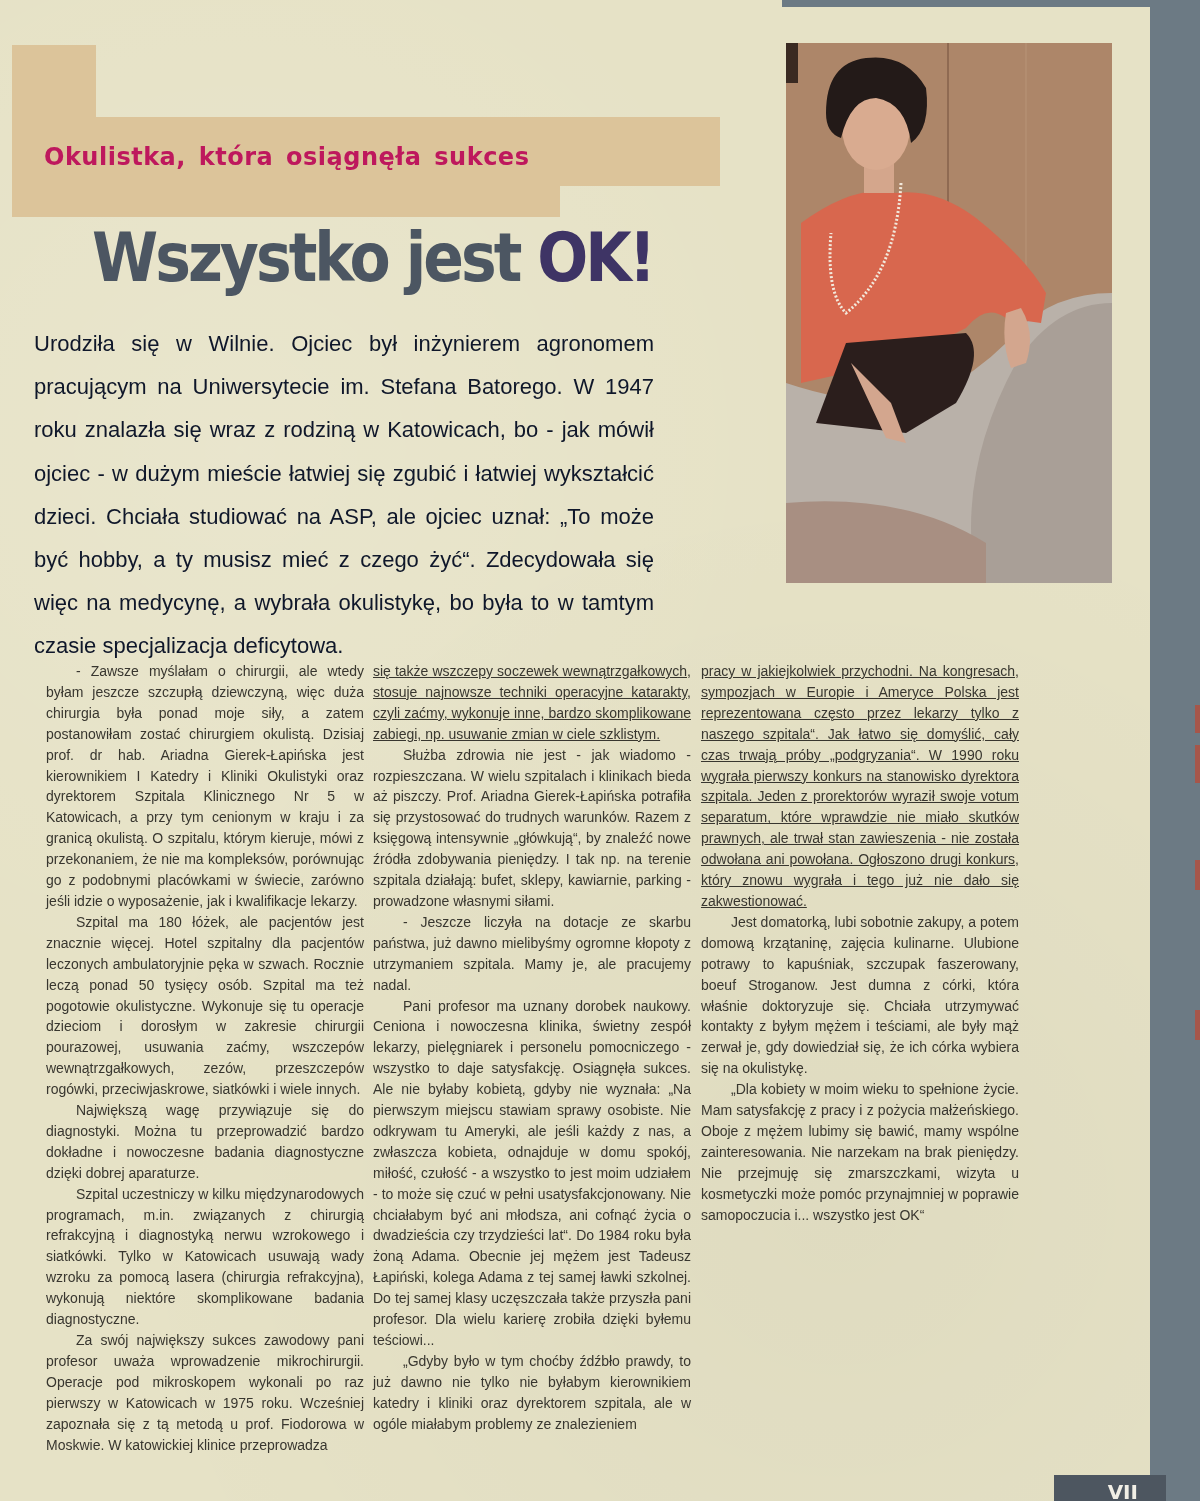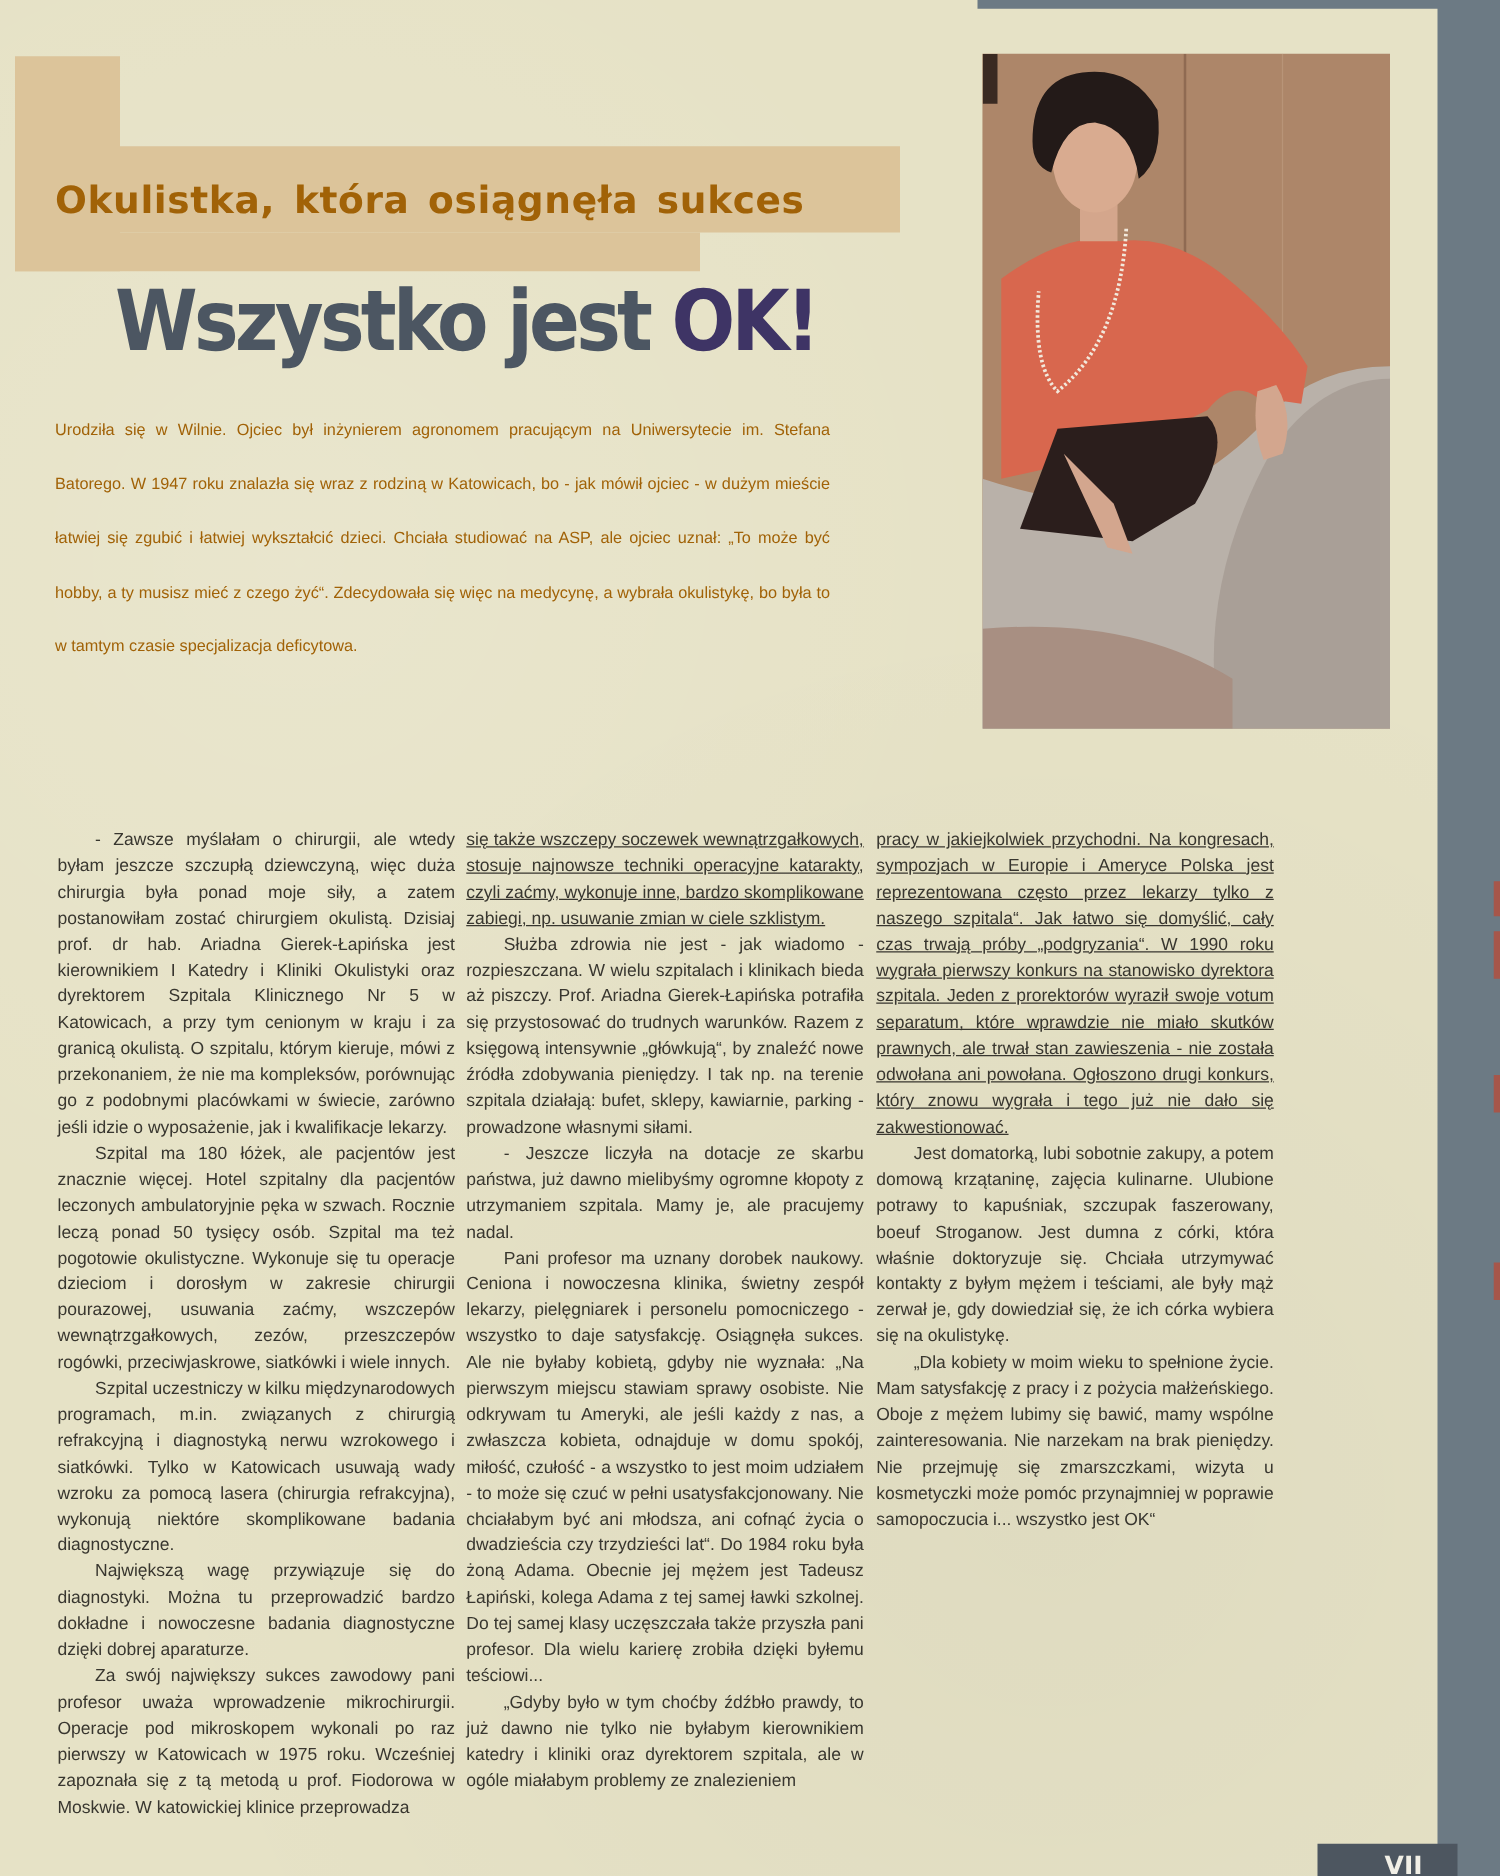--- a/index.html
+++ b/index.html
@@ -21,34 +21,34 @@
   .edge-top { position: absolute; left: 782px; top: 0; width: 418px; height: 7px; background: #6c7a84; }
   .edge-marks { position: absolute; left: 1195px; width: 5px; background: #a6564a; }
 
   
   .banner-a { position: absolute; left: 12px; top: 45px; width: 84px; height: 172px; background: #dcc49a; }
   .banner-b { position: absolute; left: 12px; top: 117px; width: 708px; height: 69px; background: #dcc49a; }
   .banner-c { position: absolute; left: 12px; top: 186px; width: 548px; height: 31px; background: #dcc49a; }
   .kicker {
     position: absolute; left: 44px; top: 143px;
     font-family: "DejaVu Sans", sans-serif; font-weight: bold;
-    font-size: 30px; letter-spacing: 0.5px; color: #a16207;
+    font-size: 24px; letter-spacing: 0.5px; color: #be185d;
     word-spacing: 4px;
   }
   .headline {
     position: absolute; left: 92px; top: 218px;
     font-family: "DejaVu Sans", sans-serif; font-weight: bold;
     font-size: 60px; letter-spacing: -3px; color: #4c5662;
     transform: scaleY(1.12); transform-origin: left top; white-space: nowrap;
   }
   .headline .ok { color: #3e3465; }
 
   .lead {
-    position: absolute; left: 44px; top: 322px; width: 620px;
-    font-size: 13px; line-height: 43.2px; color: #a16207;
+    position: absolute; left: 34px; top: 322px; width: 620px;
+    font-size: 22px; line-height: 43.2px; color: #0f172a;
   }
   .lead p { margin: 0; text-align: justify; text-align-last: left; }
 
   
   .photo {
     position: absolute; left: 786px; top: 43px; width: 326px; height: 540px; overflow: hidden;
     background: linear-gradient(180deg, #b08a6e 0%, #a57f64 55%, #9e8b80 65%, #b3aca6 100%);
   }
   .photo svg { display: block; }
 
@@ -116,22 +116,22 @@
 
     <path d="M40 70 Q40 20 80 15 Q120 10 140 45 Q145 85 125 100 Q120 60 90 55 Q65 55 55 95 Q40 90 40 70 Z" fill="#231a18"></path>
 
     <path d="M115 140 Q110 230 60 270 Q40 250 45 190" fill="none" stroke="#f2e9dc" stroke-width="3" stroke-dasharray="2 2"></path>
   </svg>
 </div>
 
 <div class="col col-1">
   <p>- Zawsze myślałam o chirurgii, ale wtedy byłam jeszcze szczupłą dziewczyną, więc duża chirurgia była ponad moje siły, a zatem postanowiłam zostać chirurgiem okulistą. Dzisiaj prof. dr hab. Ariadna Gierek-Łapińska jest kierownikiem I Katedry i Kliniki Okulistyki oraz dyrektorem Szpitala Klinicznego Nr 5 w Katowicach, a przy tym cenionym w kraju i za granicą okulistą. O szpitalu, którym kieruje, mówi z przekonaniem, że nie ma kompleksów, porównując go z podobnymi placówkami w świecie, zarówno jeśli idzie o wyposażenie, jak i kwalifikacje lekarzy.</p>
   <p>Szpital ma 180 łóżek, ale pacjentów jest znacznie więcej. Hotel szpitalny dla pacjentów leczonych ambulatoryjnie pęka w szwach. Rocznie leczą ponad 50 tysięcy osób. Szpital ma też pogotowie okulistyczne. Wykonuje się tu operacje dzieciom i dorosłym w zakresie chirurgii pourazowej, usuwania zaćmy, wszczepów wewnątrzgałkowych, zezów, przeszczepów rogówki, przeciwjaskrowe, siatkówki i wiele innych.</p>
+  <p>Największą wagę przywiązuje się do diagnostyki. Można tu przeprowadzić bardzo dokładne i nowoczesne badania diagnostyczne dzięki dobrej aparaturze.</p>
   <p>Szpital uczestniczy w kilku międzynarodowych programach, m.in. związanych z chirurgią refrakcyjną i diagnostyką nerwu wzrokowego i siatkówki. Tylko w Katowicach usuwają wady wzroku za pomocą lasera (chirurgia refrakcyjna), wykonują niektóre skomplikowane badania diagnostyczne.</p>
-  <p>Największą wagę przywiązuje się do diagnostyki. Można tu przeprowadzić bardzo dokładne i nowoczesne badania diagnostyczne dzięki dobrej aparaturze.</p>
   <p>Za swój największy sukces zawodowy pani profesor uważa wprowadzenie mikrochirurgii. Operacje pod mikroskopem wykonali po raz pierwszy w Katowicach w 1975 roku. Wcześniej zapoznała się z tą metodą u prof. Fiodorowa w Moskwie. W katowickiej klinice przeprowadza</p>
 </div>
 
 <div class="col col-2">
   <p class="noindent">się także wszczepy soczewek wewnątrzgałkowych, stosuje najnowsze techniki operacyjne katarakty, czyli zaćmy, wykonuje inne, bardzo skomplikowane zabiegi, np. usuwanie zmian w ciele szklistym.</p>
   <p>Służba zdrowia nie jest - jak wiadomo - rozpieszczana. W wielu szpitalach i klinikach bieda aż piszczy. Prof. Ariadna Gierek-Łapińska potrafiła się przystosować do trudnych warunków. Razem z księgową intensywnie „główkują“, by znaleźć nowe źródła zdobywania pieniędzy. I tak np. na terenie szpitala działają: bufet, sklepy, kawiarnie, parking - prowadzone własnymi siłami.</p>
   <p>- Jeszcze liczyła na dotacje ze skarbu państwa, już dawno mielibyśmy ogromne kłopoty z utrzymaniem szpitala. Mamy je, ale pracujemy nadal.</p>
   <p>Pani profesor ma uznany dorobek naukowy. Ceniona i nowoczesna klinika, świetny zespół lekarzy, pielęgniarek i personelu pomocniczego - wszystko to daje satysfakcję. Osiągnęła sukces. Ale nie byłaby kobietą, gdyby nie wyznała: „Na pierwszym miejscu stawiam sprawy osobiste. Nie odkrywam tu Ameryki, ale jeśli każdy z nas, a zwłaszcza kobieta, odnajduje w domu spokój, miłość, czułość - a wszystko to jest moim udziałem - to może się czuć w pełni usatysfakcjonowany. Nie chciałabym być ani młodsza, ani cofnąć życia o dwadzieścia czy trzydzieści lat“. Do 1984 roku była żoną Adama. Obecnie jej mężem jest Tadeusz Łapiński, kolega Adama z tej samej ławki szkolnej. Do tej samej klasy uczęszczała także przyszła pani profesor. Dla wielu karierę zrobiła dzięki byłemu teściowi...</p>
   <p>„Gdyby było w tym choćby źdźbło prawdy, to już dawno nie tylko nie byłabym kierownikiem katedry i kliniki oraz dyrektorem szpitala, ale w ogóle miałabym problemy ze znalezieniem</p>
 </div>

